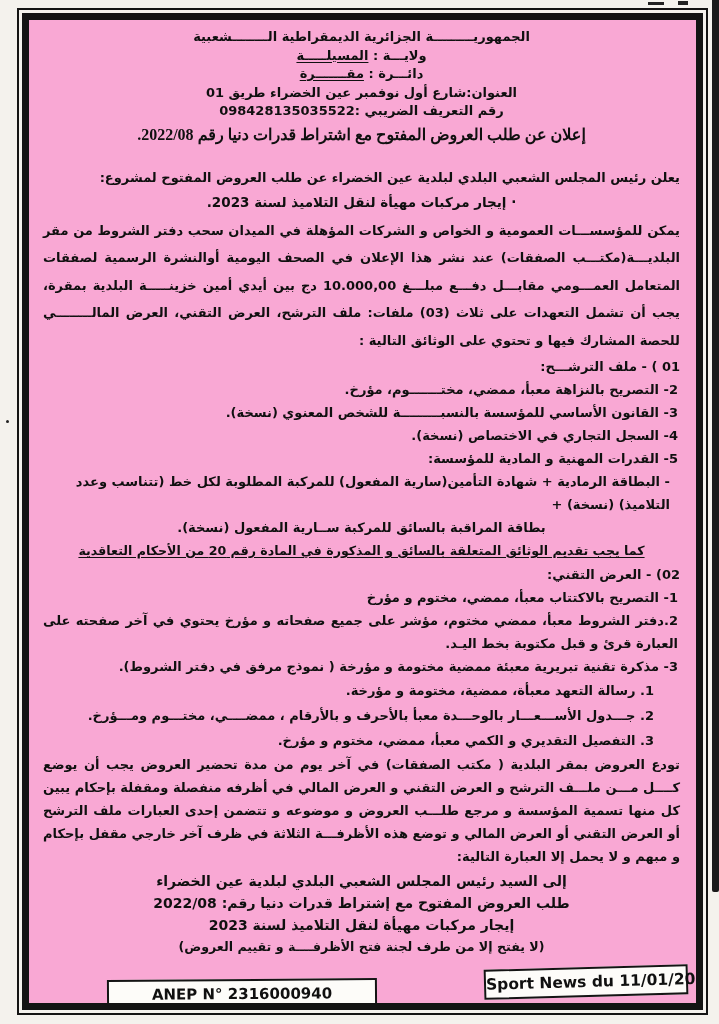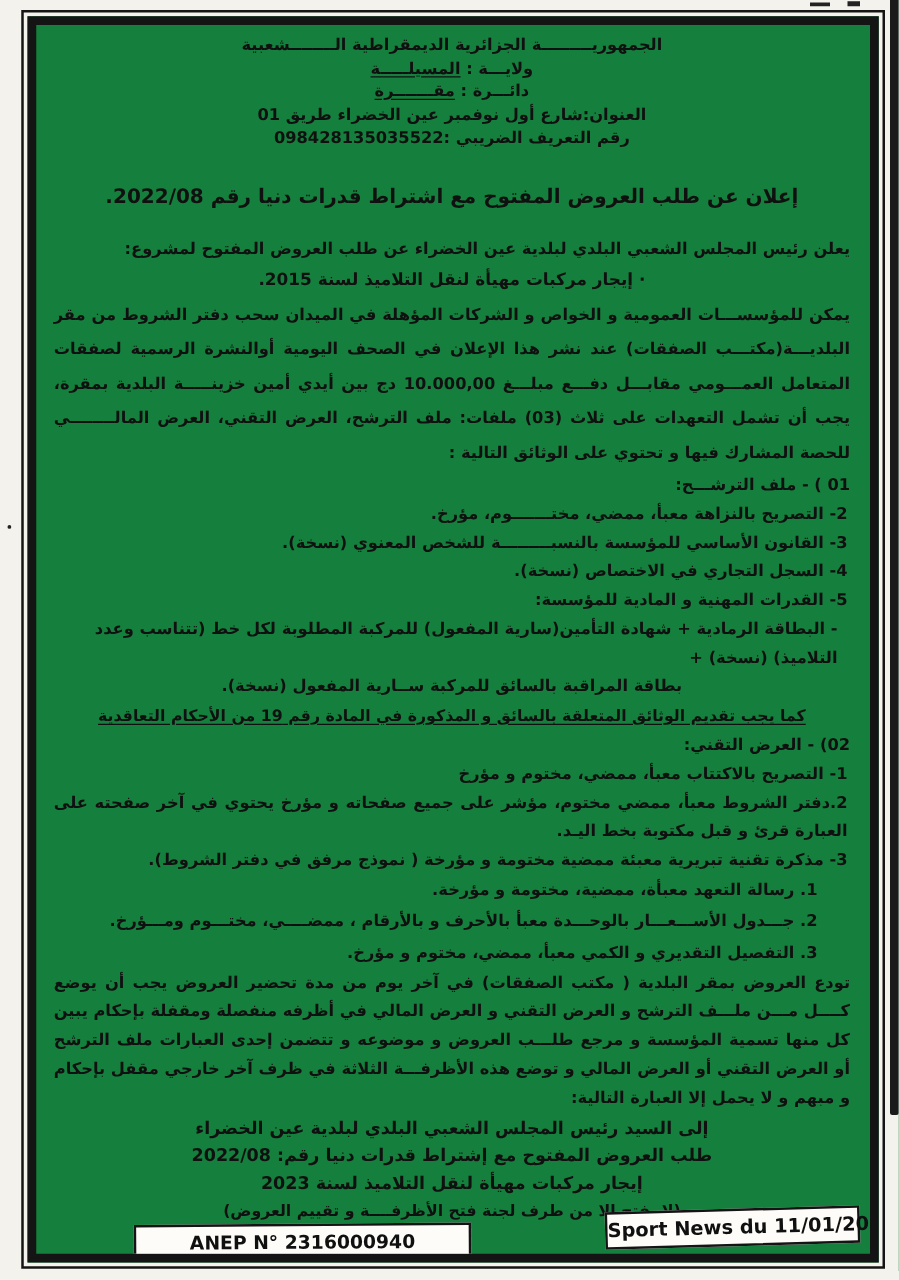--- a/index.html
+++ b/index.html
@@ -14,36 +14,36 @@
   .speck{position:absolute;background:#222;}
   .sp1{top:2px;left:648px;width:16px;height:3px;}
   .sp2{top:1px;left:678px;width:10px;height:4px;}
   .sp3{top:58px;left:672px;width:3px;height:3px;border-radius:50%;}
   .sp4{top:420px;left:6px;width:3px;height:3px;border-radius:50%;}
 
   .frame{
     position:absolute;top:13px;left:22px;right:16px;bottom:14px;
     border:7px solid #141414;
     outline:2px solid #141414;outline-offset:3px;
-    background:#15803d;
+    background:#f9a8d4;
     overflow:hidden;
   }
   .content{
     position:absolute;inset:0;
     padding:8px 16px 6px 14px;
     direction:rtl;
     font-weight:bold;
     font-size:13px;
     line-height:23px;
   }
 
   
   .hdr{text-align:center;font-size:13px;line-height:18.5px;}
   .hdr .u{text-decoration:underline;text-underline-offset:2px;}
-  .doc-title{text-align:center;font-size:16px;line-height:24px;margin-top:24px;margin-bottom:8px;}
+  .doc-title{text-align:center;font-size:16px;line-height:24px;margin-top:2px;margin-bottom:8px;font-family:Liberation Serif, serif;}
 
   .para{ text-align:justify; text-justify:inter-word; }
   .para.loose{line-height:27.5px;}
   .intro-line{margin-top:19px;}
   .project-line{text-align:center;font-size:13.5px;margin:2px 0 3px;}
   .sec-heading{margin-top:1px;}
   .doc-list div{padding-right:2px;line-height:23px;}
   .capacity{padding-right:10px;}
   .capacity2{text-align:center;}
   .driver-note{text-align:center;text-decoration:underline;text-underline-offset:2px;font-size:12.6px;}
@@ -83,34 +83,34 @@
       <div>الجمهوريـــــــــة الجزائرية الديمقراطية الــــــــشعبية</div>
       <div><span>ولايـــة :</span> <span class="u">المسيلـــــة</span></div>
       <div><span>دائـــرة :</span> <span class="u">مقـــــــرة</span></div>
       <div>العنوان:شارع أول نوفمبر عين الخضراء طريق 01</div>
       <div>رقم التعريف الضريبي :098428135035522</div>
     </div>
 
     <div class="doc-title">إعلان عن طلب العروض المفتوح مع اشتراط قدرات دنيا رقم 2022/08.</div>
 
     <div class="para intro-line">يعلن رئيس المجلس الشعبي البلدي لبلدية عين الخضراء عن طلب العروض المفتوح لمشروع:</div>
-    <div class="project-line">·   إيجار مركبات مهيأة لنقل التلاميذ لسنة 2015.</div>
+    <div class="project-line">·   إيجار مركبات مهيأة لنقل التلاميذ لسنة 2023.</div>
 
     <div class="para loose">يمكن للمؤسســـات العمومية و الخواص و الشركات المؤهلة في الميدان سحب دفتر الشروط من مقر البلديـــة(مكتـــب الصفقات) عند نشر هذا الإعلان في الصحف اليومية أوالنشرة الرسمية لصفقات المتعامل العمـــومي مقابـــل دفـــع مبلـــغ 10.000,00 دج بين أيدي أمين خزينـــــة البلدية بمقرة، يجب أن تشمل التعهدات على ثلاث (03) ملفات: ملف الترشح، العرض التقني، العرض المالــــــــي للحصة المشارك فيها و تحتوي على الوثائق التالية :</div>
 
     <div class="sec-heading">01 ) - ملف الترشـــح:</div>
     <div class="doc-list">
       <div>2- التصريح بالنزاهة معبأ، ممضي، مختـــــــوم، مؤرخ.</div>
       <div>3- القانون الأساسي للمؤسسة بالنسبـــــــــة للشخص المعنوي (نسخة).</div>
       <div>4- السجل التجاري في الاختصاص (نسخة).</div>
       <div>5- القدرات المهنية و المادية للمؤسسة:</div>
     </div>
     <div class="capacity">- البطاقة الرمادية + شهادة التأمين(سارية المفعول) للمركبة المطلوبة لكل خط (تتناسب وعدد التلاميذ) (نسخة) +</div>
     <div class="capacity2">بطاقة المراقبة بالسائق للمركبة ســارية المفعول (نسخة).</div>
-    <div class="driver-note">كما يجب تقديم الوثائق المتعلقة بالسائق و المذكورة في المادة رقم 19 من الأحكام التعاقدية</div>
+    <div class="driver-note">كما يجب تقديم الوثائق المتعلقة بالسائق و المذكورة في المادة رقم 20 من الأحكام التعاقدية</div>
 
     <div class="sec-heading">02) - العرض التقني:</div>
     <div class="doc-list">
       <div>1- التصريح بالاكتتاب معبأ، ممضي، مختوم و مؤرخ</div>
       <div class="para">2.دفتر الشروط معبأ، ممضي مختوم، مؤشر على جميع صفحاته و مؤرخ يحتوي في آخر صفحته على العبارة قرئ و قبل مكتوبة بخط اليـد.</div>
       <div>3- مذكرة تقنية تبريرية معبئة ممضية مختومة و مؤرخة ( نموذج مرفق في دفتر الشروط).</div>
     </div>
 
     <div class="fin-list">
       <div>1. رسالة التعهد معبأة، ممضية، مختومة و مؤرخة.</div>

